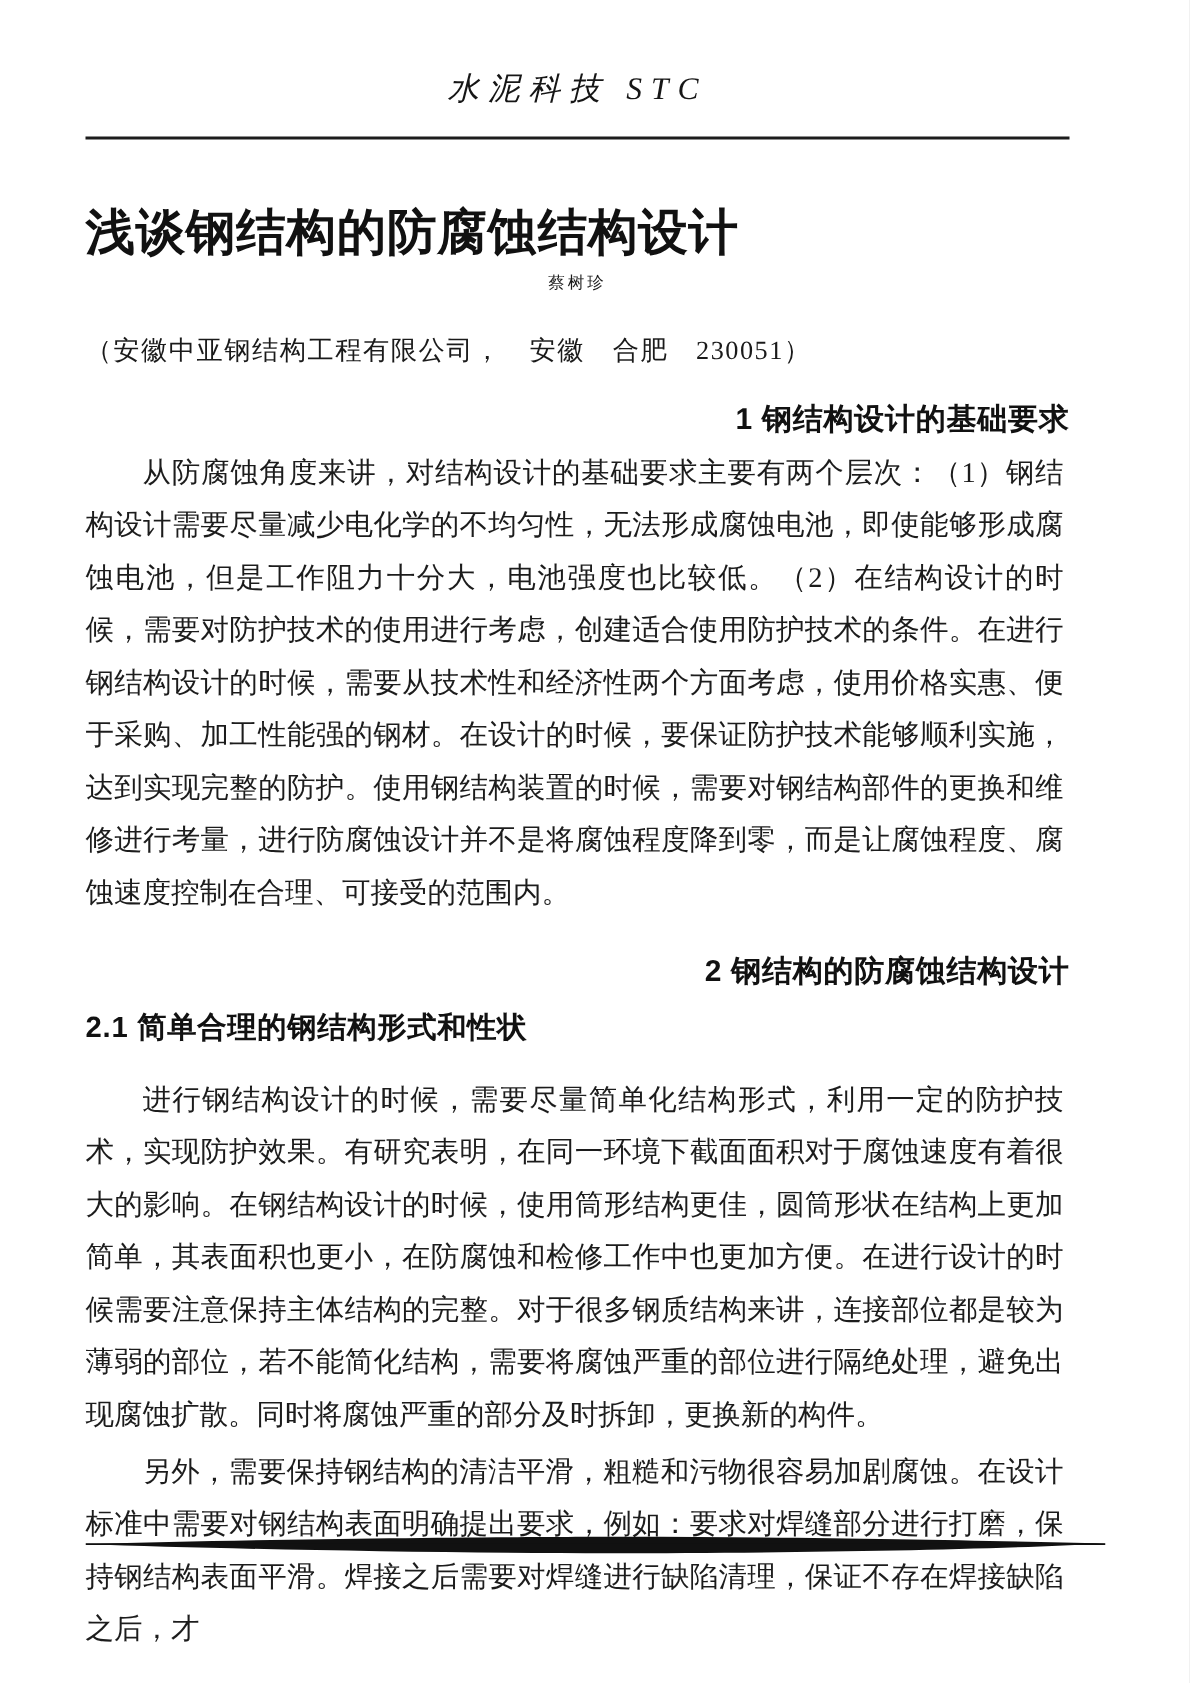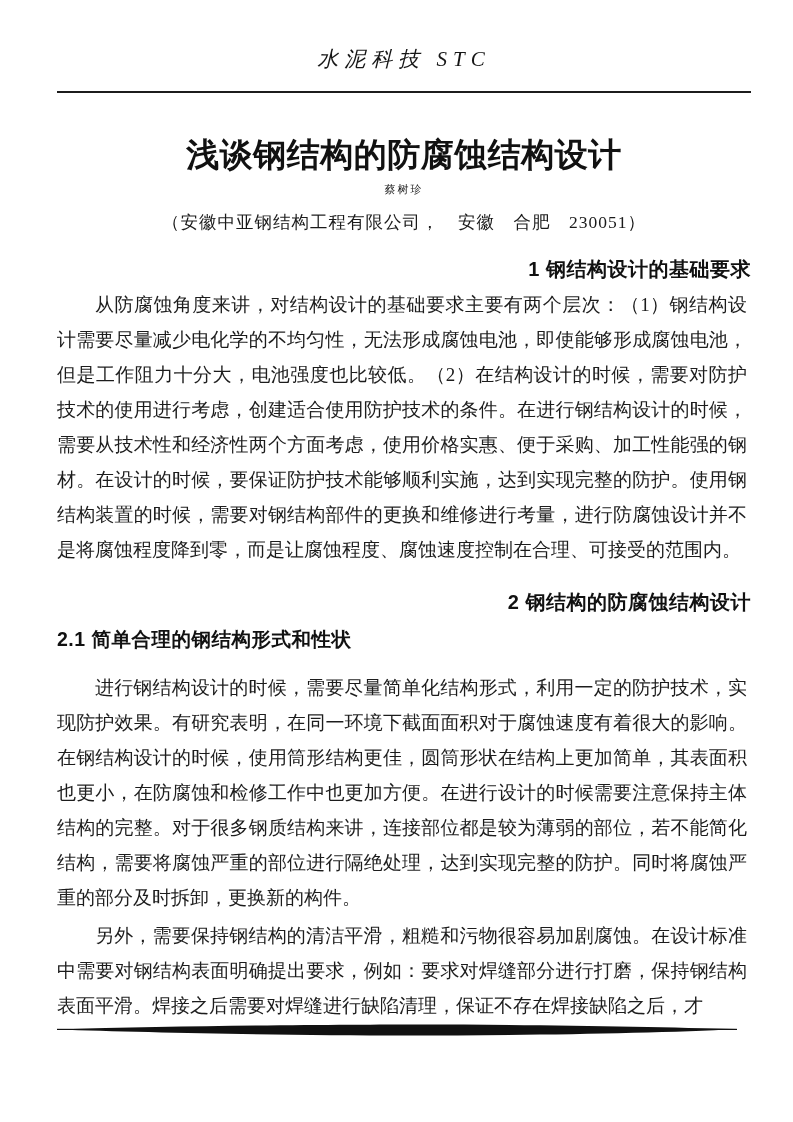--- a/index.html
+++ b/index.html
@@ -3,59 +3,57 @@
 <meta charset="utf-8">
 <style>
   html, body { margin: 0; padding: 0; background: #e8e8e8; }
   .page {
     position: relative;
     width: 793px;
     height: 1122px;
     margin: 0 auto;
     background: #ffffff;
     box-sizing: border-box;
-    padding: 46px 42px 0 57px;
+    padding: 46px 80px 0 57px;
     overflow: hidden;
     color: #1a1a1a;
   }
   .journal-name {
     text-align: center;
     font-family: "Liberation Serif", serif;
     font-style: italic;
     font-size: 21px;
     line-height: 26px;
     letter-spacing: 6px;
     color: #161616;
   }
   .header-rule {
     margin-top: 19px;
     border: 0;
     border-top: 2px solid #1c1c1c;
     height: 0;
   }
   .article-title {
     margin: 40px 0 0 0;
-    text-align: center;
     font-family: "Liberation Sans", sans-serif;
     font-weight: 700;
     font-size: 33px;
     line-height: 44px;
     letter-spacing: 0.5px;
     color: #111;
   }
   .author {
     text-align: center;
     font-family: "Liberation Serif", serif;
     font-size: 11px;
     line-height: 24px;
     letter-spacing: 2px;
   }
   .affiliation {
-    margin-top: 9px;
-    text-align: center;
+    margin-top: 20px;
     font-family: "Liberation Serif", serif;
     font-size: 17.5px;
     line-height: 24px;
     letter-spacing: 1px;
   }
   .section-heading {
     margin: 20px 0 0 0;
     font-family: "Liberation Sans", sans-serif;
     font-weight: 700;
     font-size: 20px;
@@ -126,21 +124,21 @@
   <div class="affiliation">（安徽中亚钢结构工程有限公司，　安徽　合肥　230051）</div>
 
   <h2 class="section-heading">1 钢结构设计的基础要求</h2>
 
   <p class="body-para">从防腐蚀角度来讲，对结构设计的基础要求主要有两个层次：（1）钢结构设计需要尽量减少电化学的不均匀性，无法形成腐蚀电池，即使能够形成腐蚀电池，但是工作阻力十分大，电池强度也比较低。（2）在结构设计的时候，需要对防护技术的使用进行考虑，创建适合使用防护技术的条件。在进行钢结构设计的时候，需要从技术性和经济性两个方面考虑，使用价格实惠、便于采购、加工性能强的钢材。在设计的时候，要保证防护技术能够顺利实施，达到实现完整的防护。使用钢结构装置的时候，需要对钢结构部件的更换和维修进行考量，进行防腐蚀设计并不是将腐蚀程度降到零，而是让腐蚀程度、腐蚀速度控制在合理、可接受的范围内。</p>
 
   <h2 class="section-heading">2 钢结构的防腐蚀结构设计</h2>
 
   <h3 class="subsection-heading">2.1 简单合理的钢结构形式和性状</h3>
 
-  <p class="body-para tight">进行钢结构设计的时候，需要尽量简单化结构形式，利用一定的防护技术，实现防护效果。有研究表明，在同一环境下截面面积对于腐蚀速度有着很大的影响。在钢结构设计的时候，使用筒形结构更佳，圆筒形状在结构上更加简单，其表面积也更小，在防腐蚀和检修工作中也更加方便。在进行设计的时候需要注意保持主体结构的完整。对于很多钢质结构来讲，连接部位都是较为薄弱的部位，若不能简化结构，需要将腐蚀严重的部位进行隔绝处理，达到实现完整的防护。同时将腐蚀严重的部分及时拆卸，更换新的构件。</p>
+  <p class="body-para tight">进行钢结构设计的时候，需要尽量简单化结构形式，利用一定的防护技术，实现防护效果。有研究表明，在同一环境下截面面积对于腐蚀速度有着很大的影响。在钢结构设计的时候，使用筒形结构更佳，圆筒形状在结构上更加简单，其表面积也更小，在防腐蚀和检修工作中也更加方便。在进行设计的时候需要注意保持主体结构的完整。对于很多钢质结构来讲，连接部位都是较为薄弱的部位，若不能简化结构，需要将腐蚀严重的部位进行隔绝处理，避免出现腐蚀扩散。同时将腐蚀严重的部分及时拆卸，更换新的构件。</p>
 
   <p class="body-para">另外，需要保持钢结构的清洁平滑，粗糙和污物很容易加剧腐蚀。在设计标准中需要对钢结构表面明确提出要求，例如：要求对焊缝部分进行打磨，保持钢结构表面平滑。焊接之后需要对焊缝进行缺陷清理，保证不存在焊接缺陷之后，才</p>
 
   <div class="page-footer">
     <svg class="footer-bar" viewBox="0 0 680 12" preserveAspectRatio="none" aria-hidden="true">
       <path d="M0,5.5 C 130,1.5 300,0.5 360,0.5 C 480,0.5 600,3 680,5 C 600,9.5 460,11.5 350,11.5 C 230,11.5 90,8.5 0,5.5 Z" fill="#111"></path>
       <rect x="0" y="4.8" width="680" height="1.2" fill="#111"></rect>
     </svg>
   </div>
 

